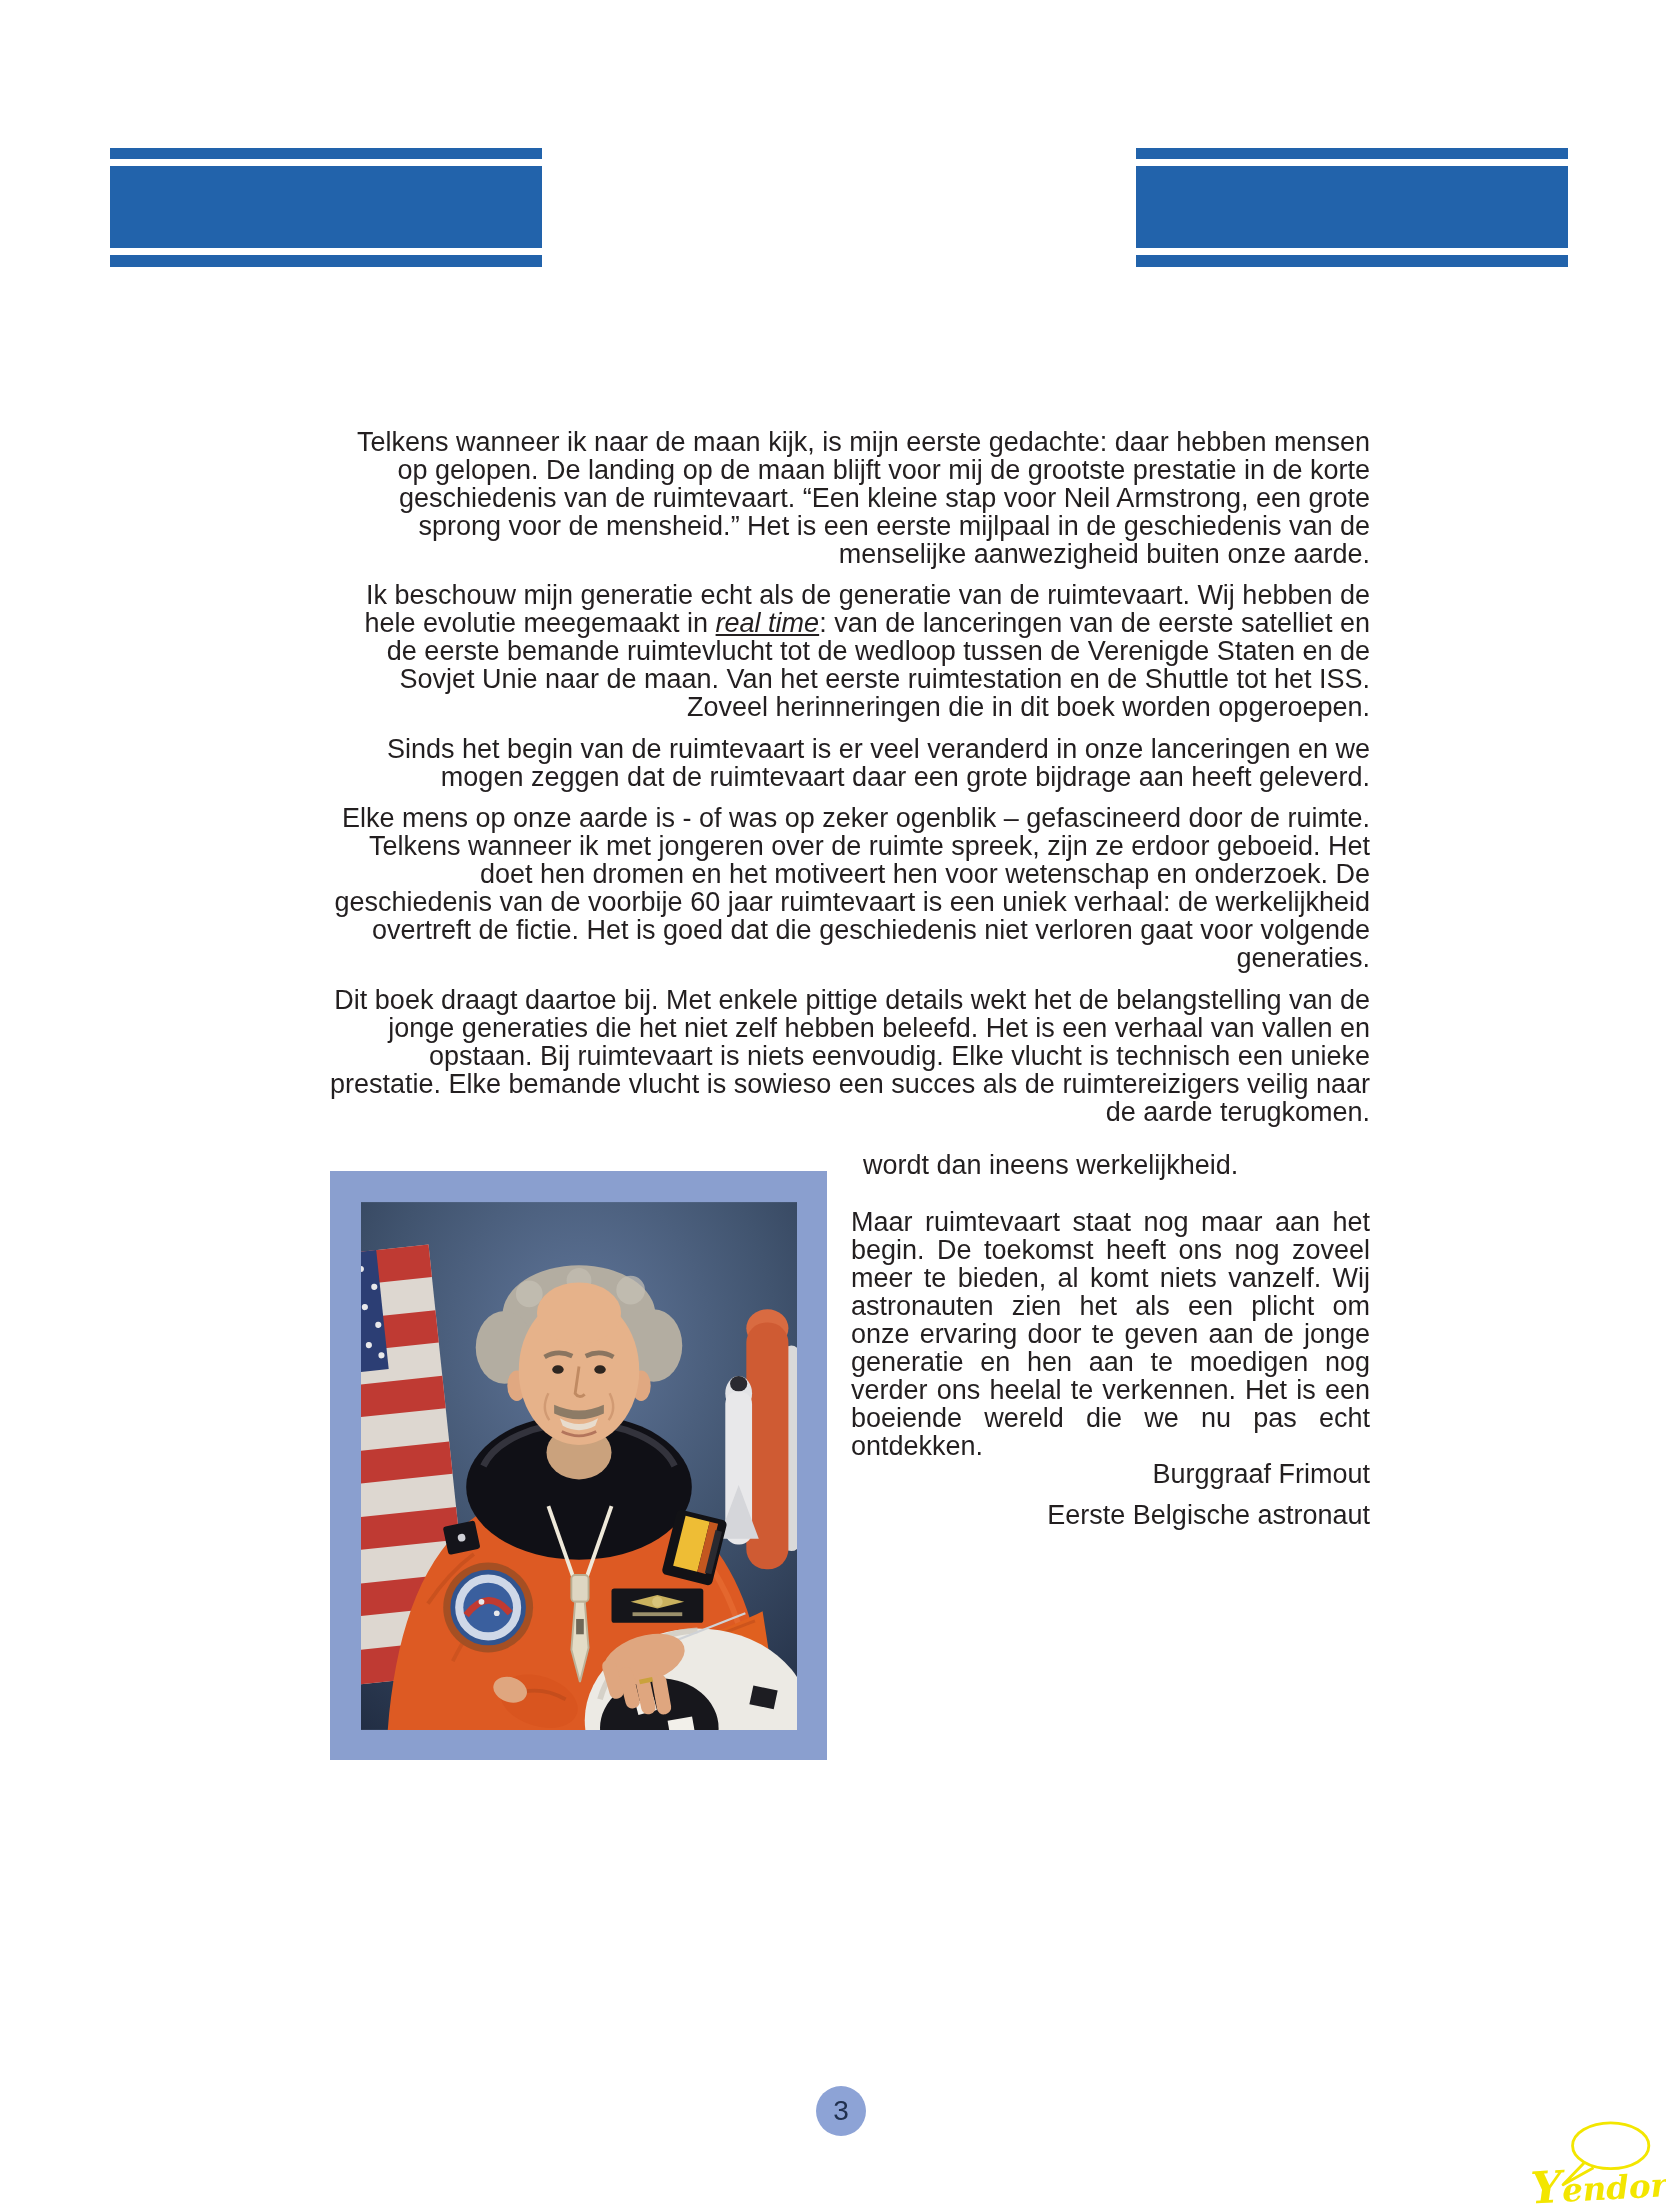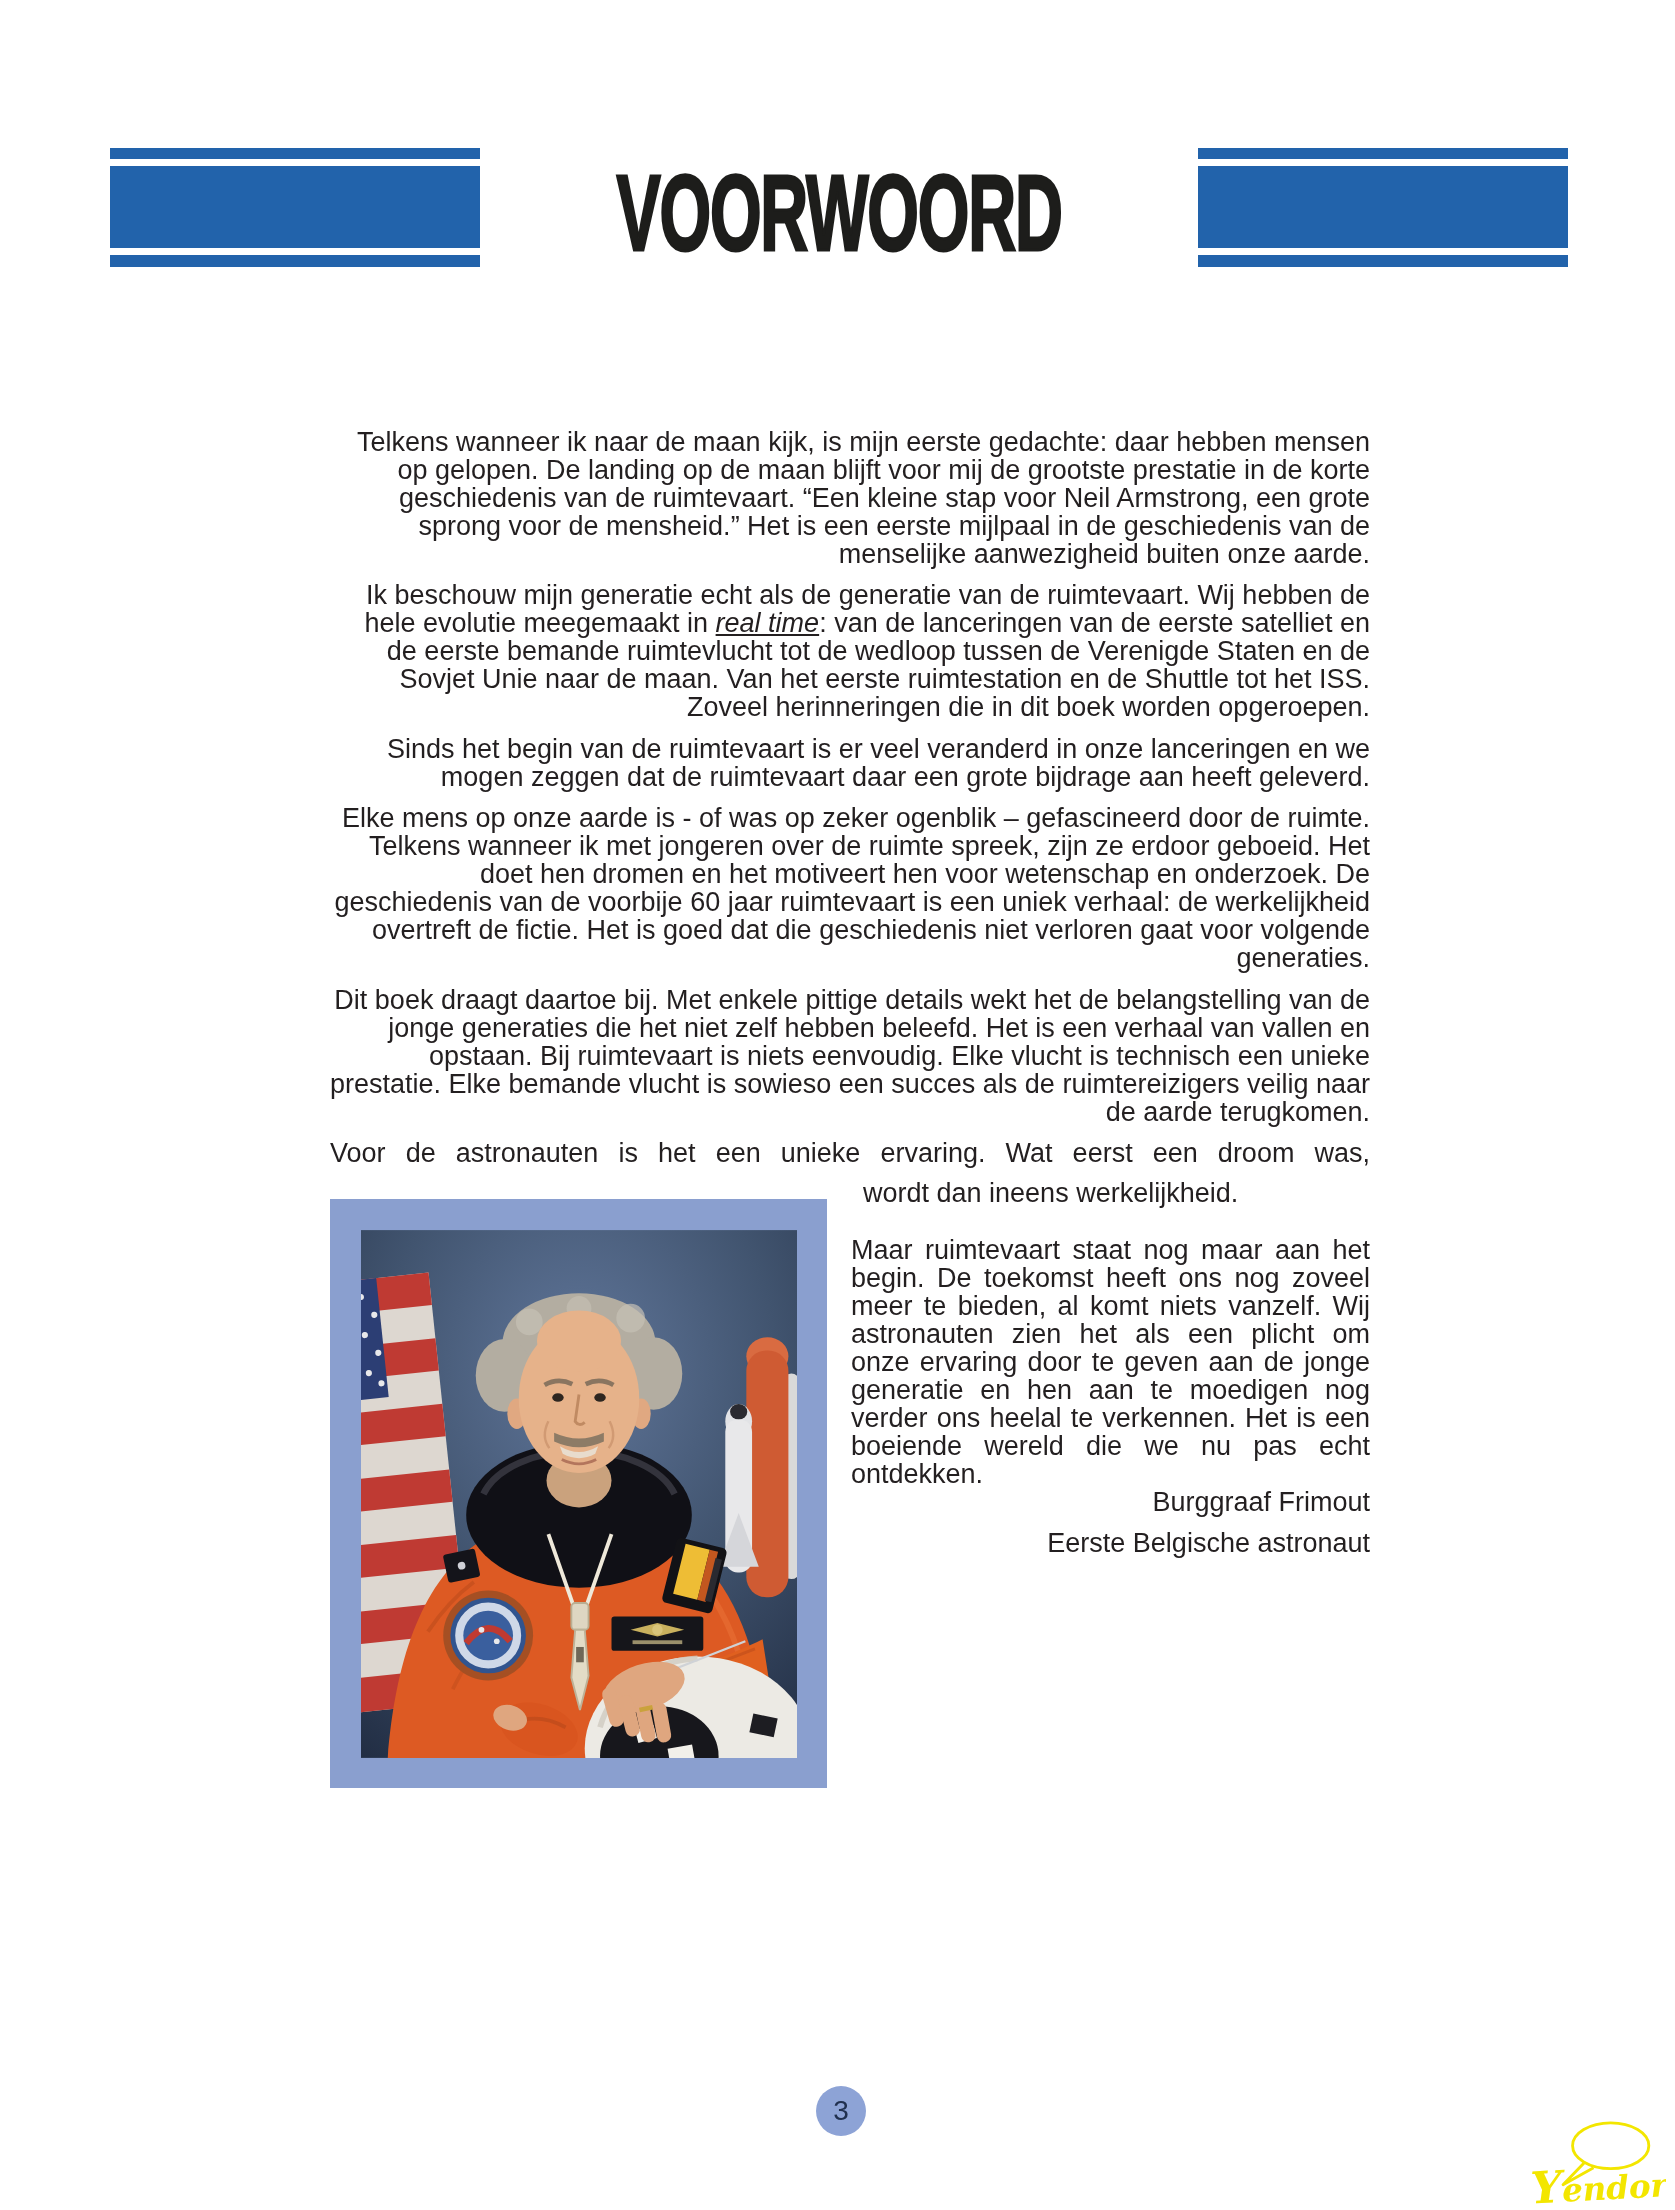--- a/index.html
+++ b/index.html
@@ -49,31 +49,29 @@
   .wm-fill{fill:var(--watermark-yellow,#f3e600);}
   .wm-text{font-family:"DejaVu Serif","Liberation Serif",serif;font-style:italic;font-weight:bold;}
 </style>
 </head>
 <body>
 
 <div class="page">
 
   <header class="chapter-header">
     <div class="header-bar"></div>
-    <h1 class="chapter-title"><span class="squeeze">VOORWOORD</span></h1>
     <div class="header-bar"></div>
   </header>
 
   <main class="body-text">
     <p>Telkens wanneer ik naar de maan kijk, is mijn eerste gedachte: daar hebben mensen op gelopen. De landing op de maan blijft voor mij de grootste prestatie in de korte geschiedenis van de ruimtevaart. “Een kleine stap voor Neil Armstrong, een grote sprong voor de mensheid.” Het is een eerste mijlpaal in de geschiedenis van de menselijke aanwezigheid buiten onze aarde.</p>
     <p><span>Ik beschouw mijn generatie echt als de generatie van de ruimtevaart. Wij hebben de hele evolutie meegemaakt in </span><em>real time</em><span>: van de lanceringen van de eerste satelliet en de eerste bemande ruimtevlucht tot de wedloop tussen de Verenigde Staten en de Sovjet Unie naar de maan. Van het eerste ruimtestation en de Shuttle tot het ISS. Zoveel herinneringen die in dit boek worden opgeroepen.</span></p>
     <p>Sinds het begin van de ruimtevaart is er veel veranderd in onze lanceringen en we mogen zeggen dat de ruimtevaart daar een grote bijdrage aan heeft geleverd.</p>
     <p>Elke mens op onze aarde is - of was op zeker ogenblik – gefascineerd door de ruimte. Telkens wanneer ik met jongeren over de ruimte spreek, zijn ze erdoor geboeid. Het doet hen dromen en het motiveert hen voor wetenschap en onderzoek. De geschiedenis van de voorbije 60 jaar ruimtevaart is een uniek verhaal: de werkelijkheid overtreft de fictie. Het is goed dat die geschiedenis niet verloren gaat voor volgende generaties.</p>
     <p>Dit boek draagt daartoe bij. Met enkele pittige details wekt het de belangstelling van de jonge generaties die het niet zelf hebben beleefd. Het is een verhaal van vallen en opstaan. Bij ruimtevaart is niets eenvoudig. Elke vlucht is technisch een unieke prestatie. Elke bemande vlucht is sowieso een succes als de ruimtereizigers veilig naar de aarde terugkomen.</p>
-    <p class="justify-last">Voor de astronauten is het een unieke ervaring. Wat eerst een droom was,</p>
 
     <div class="photo-row">
 
       <figure class="photo-frame" style="margin:32.5px 0 0 0;">
         <svg viewBox="0 0 456 552" xmlns="http://www.w3.org/2000/svg">
           <defs>
             <radialGradient id="bgGrad" cx="50%" cy="26%" r="90%">
               <stop offset="0" stop-color="#60769a"></stop>
               <stop offset="0.5" stop-color="#41546f"></stop>
               <stop offset="1" stop-color="#212d43"></stop>

